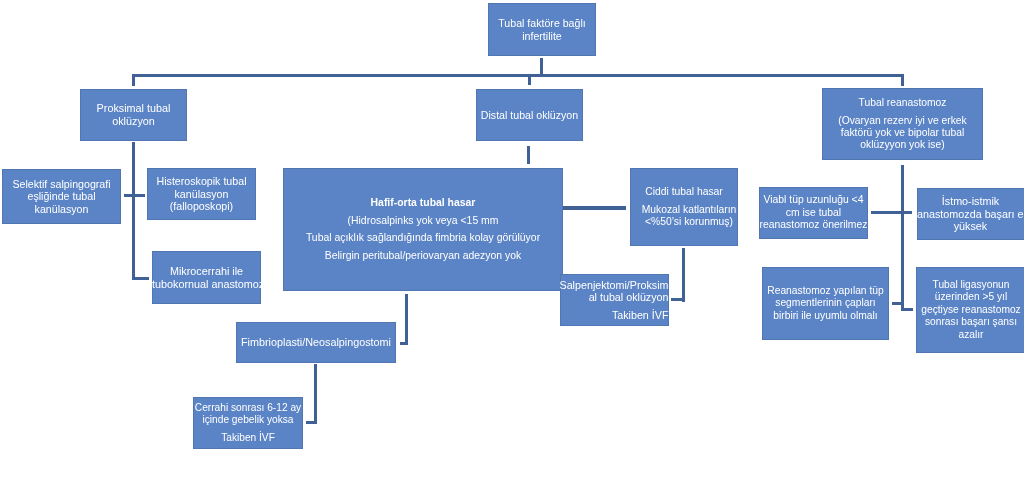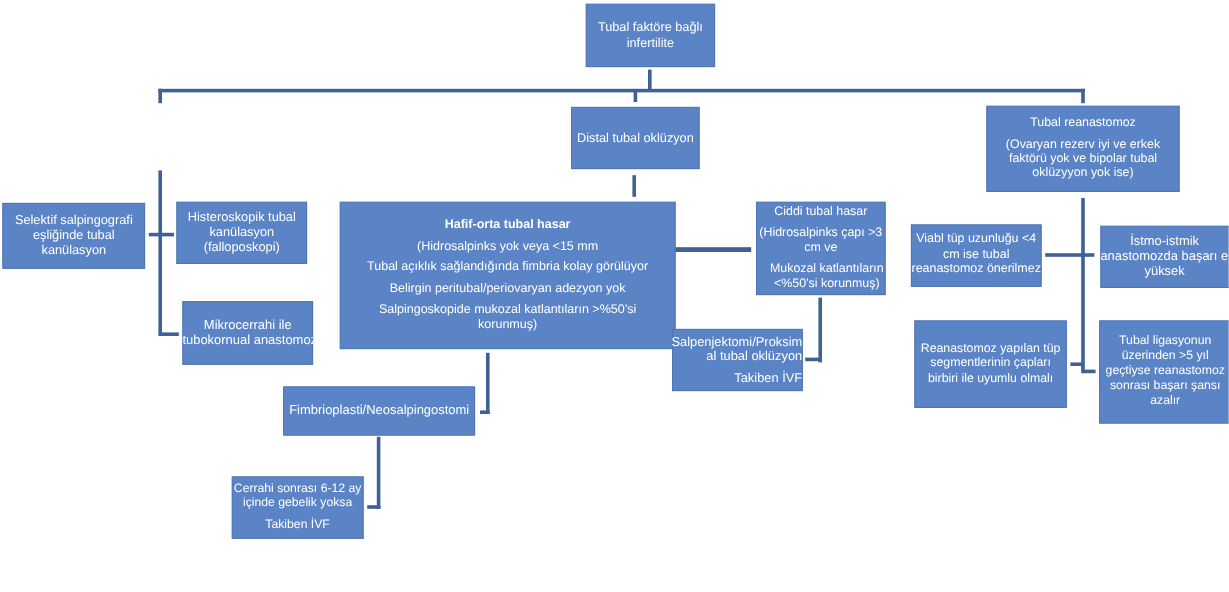--- a/index.html
+++ b/index.html
@@ -49,20 +49,28 @@
 
   <div class="box" id="b-root" style="left:488px;top:3px;width:108px;height:53px;font-size:10.62px;">
     <div class="t">
       <div class="p" style="line-height:12.10px;">
         <span>Tubal faktöre bağlı</span>
         <span>infertilite</span>
       </div>
     </div>
   </div>
 
+  <div class="box" id="b-proksimal" style="left:80px;top:89px;width:107px;height:52px;font-size:10.80px;">
+    <div class="t">
+      <div class="p" style="line-height:12.90px;">
+        <span>Proksimal tubal</span>
+        <span>oklüzyon</span>
+      </div>
+    </div>
+  </div>
 
   <div class="box" id="b-reanastomoz" style="left:822px;top:88px;width:161px;height:72px;font-size:10.34px;">
     <div class="t">
       <div class="p" style="line-height:12.10px;">
         <span>Tubal reanastomoz</span>
       </div>
       <div class="p" style="line-height:12.10px;margin-top:5.50px;">
         <span>(Ovaryan rezerv iyi ve erkek</span>
         <span>faktörü yok ve bipolar tubal</span>
         <span>oklüzyyon yok ise)</span>
@@ -114,35 +122,27 @@
       </div>
       <div class="p" style="line-height:12.10px;margin-top:5.50px;">
         <span>(Hidrosalpinks yok veya &lt;15 mm</span>
       </div>
       <div class="p" style="line-height:12.10px;margin-top:5.50px;">
         <span>Tubal açıklık sağlandığında fimbria kolay görülüyor</span>
       </div>
       <div class="p" style="line-height:12.10px;margin-top:5.50px;">
         <span>Belirgin peritubal/periovaryan adezyon yok</span>
       </div>
-      <div class="p" style="line-height:12.10px;margin-top:5.50px;">
-        <span>Salpingoskopide mukozal katlantıların &gt;%50’si</span>
-        <span>korunmuş)</span>
-      </div>
     </div>
   </div>
 
   <div class="box" id="b-ciddi" style="left:630px;top:168px;width:108px;height:78px;font-size:10.34px;">
     <div class="t">
       <div class="p" style="line-height:12.10px;">
         <span>Ciddi tubal hasar</span>
-      </div>
-      <div class="p" style="line-height:12.10px;margin-top:5.70px;">
-        <span>(Hidrosalpinks çapı &gt;3</span>
-        <span>cm ve</span>
       </div>
       <div class="p" style="line-height:12.10px;margin-top:5.70px;margin-left:10px;">
         <span>Mukozal katlantıların</span>
         <span>&lt;%50’si korunmuş)</span>
       </div>
     </div>
   </div>
 
   <div class="box" id="b-salpenjektomi" style="left:559.5px;top:274px;width:109px;height:52px;font-size:10.72px;text-align:right;">
     <div class="t">

